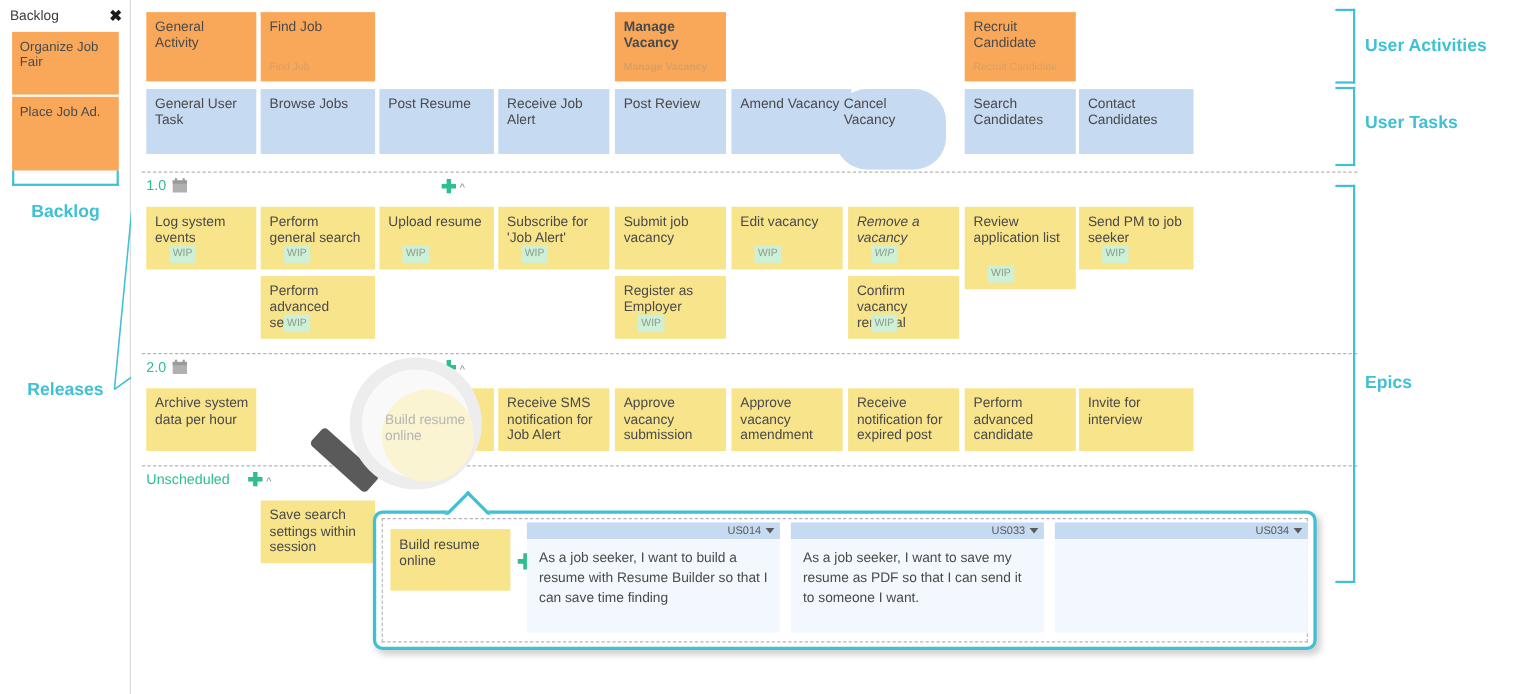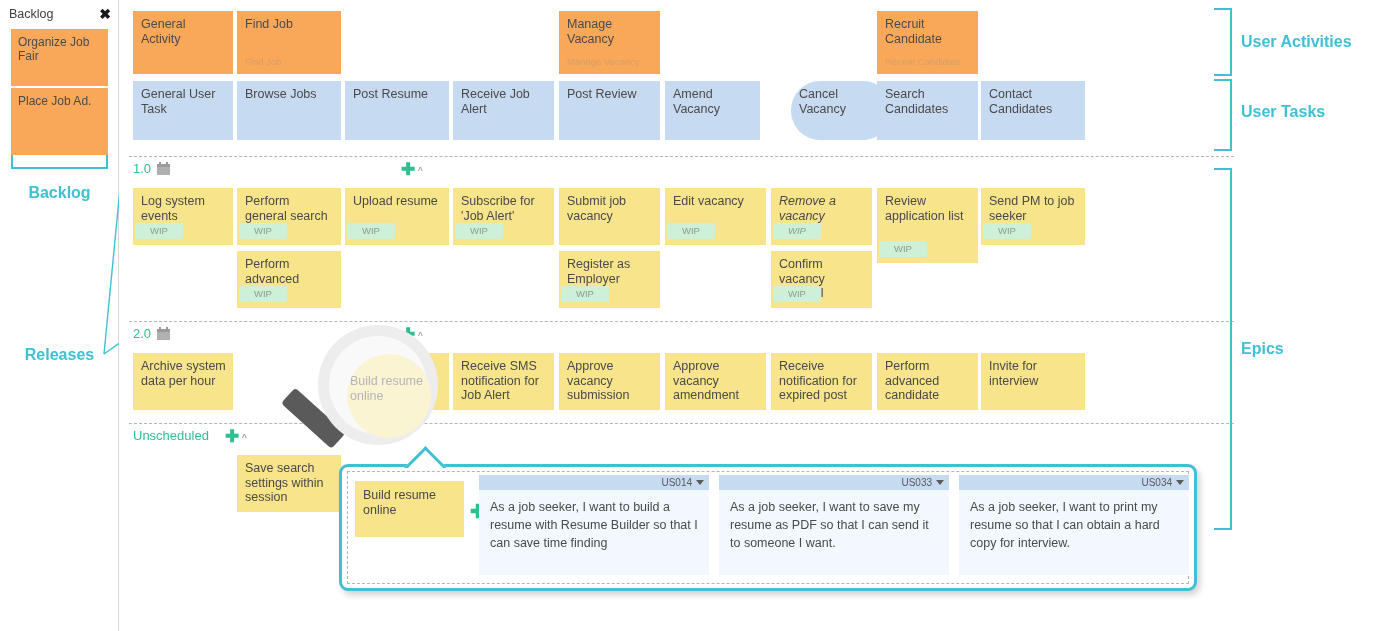--- a/index.html
+++ b/index.html
@@ -65,23 +65,23 @@
   }
   .card .sub {
     position: absolute; left: 8px; bottom: 5px;
     font-size: 9.5px; color: #c08a4e;
   }
   .card.activity { background: #f9a85a; }
   .card.activity .sub { color: #d4a06a; }
   .card.task { background: #c6daf2; }
   .card.epic { background: #f7e48b; }
   .wip {
-    position: absolute; left: 2px; bottom: 6px;
+    position: absolute; left: 21px; bottom: 6px;
     font-size: 9.5px; color: #8e9b8e;
-    background: #cdf0d6; padding: 1px 15px;
+    background: #cdf0d6; padding: 1px 3px;
   }
 
   
   .rel-header { position: absolute; display: flex; align-items: center; gap: 6px; }
   .rel-name { font-size: 13px; color: #2dbf8e; }
   .cal-icon { display: inline-block; width: 13px; height: 13px; position: relative; }
   .cal-icon i {
     position: absolute; left: 0; top: 2px; width: 13px; height: 11px;
     background: #b0b0b0;
   }
@@ -212,21 +212,21 @@
   <div id="board">
 
     <div class="card-row" id="activity-row">
         <div class="card activity" style="left: 14px; top: 11px; width: 100px; height: 63px;">
           <div>General Activity</div>
         </div>
         <div class="card activity" style="left: 118px; top: 11px; width: 104px; height: 63px;">
           <div>Find Job</div>
           <div class="sub">Find Job</div>
         </div>
-        <div class="card activity" style="left: 440px; top: 11px; width: 101px; height: 63px;">
+        <div class="card activity" style="left: 440px; top: 11px; width: 101px; height: 63px; font-weight: bold;">
           <div>Manage Vacancy</div>
           <div class="sub">Manage Vacancy</div>
         </div>
         <div class="card activity" style="left: 758px; top: 11px; width: 101px; height: 63px;">
           <div>Recruit Candidate</div>
           <div class="sub">Recruit Candidate</div>
         </div>
       </div>
 
     <div class="card-row" id="task-row">
@@ -238,24 +238,24 @@
         </div>
         <div class="card task" style="left: 226px; top: 81px; width: 104px; height: 59px;">
           <div>Post Resume</div>
         </div>
         <div class="card task" style="left: 334px; top: 81px; width: 101px; height: 59px;">
           <div>Receive Job Alert</div>
         </div>
         <div class="card task" style="left: 440px; top: 81px; width: 101px; height: 59px;">
           <div>Post Review</div>
         </div>
-        <div class="card task" style="left: 546px; top: 81px; width: 95px; height: 59px;">
+        <div class="card task" style="left: 546px; top: 81px; width: 109px; height: 59px;">
           <div>Amend Vacancy</div>
         </div>
-        <div class="card task" style="left: 672px; top: 81px; width: 101px; height: 59px; border-radius: 29px;">
+        <div class="card task" style="left: 640px; top: 81px; width: 101px; height: 73px; border-radius: 29px;">
           <div>Cancel Vacancy</div>
         </div>
         <div class="card task" style="left: 758px; top: 81px; width: 101px; height: 59px;">
           <div>Search Candidates</div>
         </div>
         <div class="card task" style="left: 862px; top: 81px; width: 104px; height: 59px;">
           <div>Contact Candidates</div>
         </div>
       </div>
 
@@ -412,17 +412,16 @@
         <span class="story-id">US033</span>
         <span class="story-caret"></span>
       </div>
       <div class="story-body">As a job seeker, I want to save my resume as PDF so that I can send it to someone I want.</div>
     </div>
     <div class="story-card" id="story-2">
       <div class="story-head">
         <span class="story-id">US034</span>
         <span class="story-caret"></span>
       </div>
-      <div class="story-body">As a job seeker, I want to print my resume so that I can obtain a hard copy for interview.</div>
     </div>
   </div>
 
 </div>
 
 </body></html>

